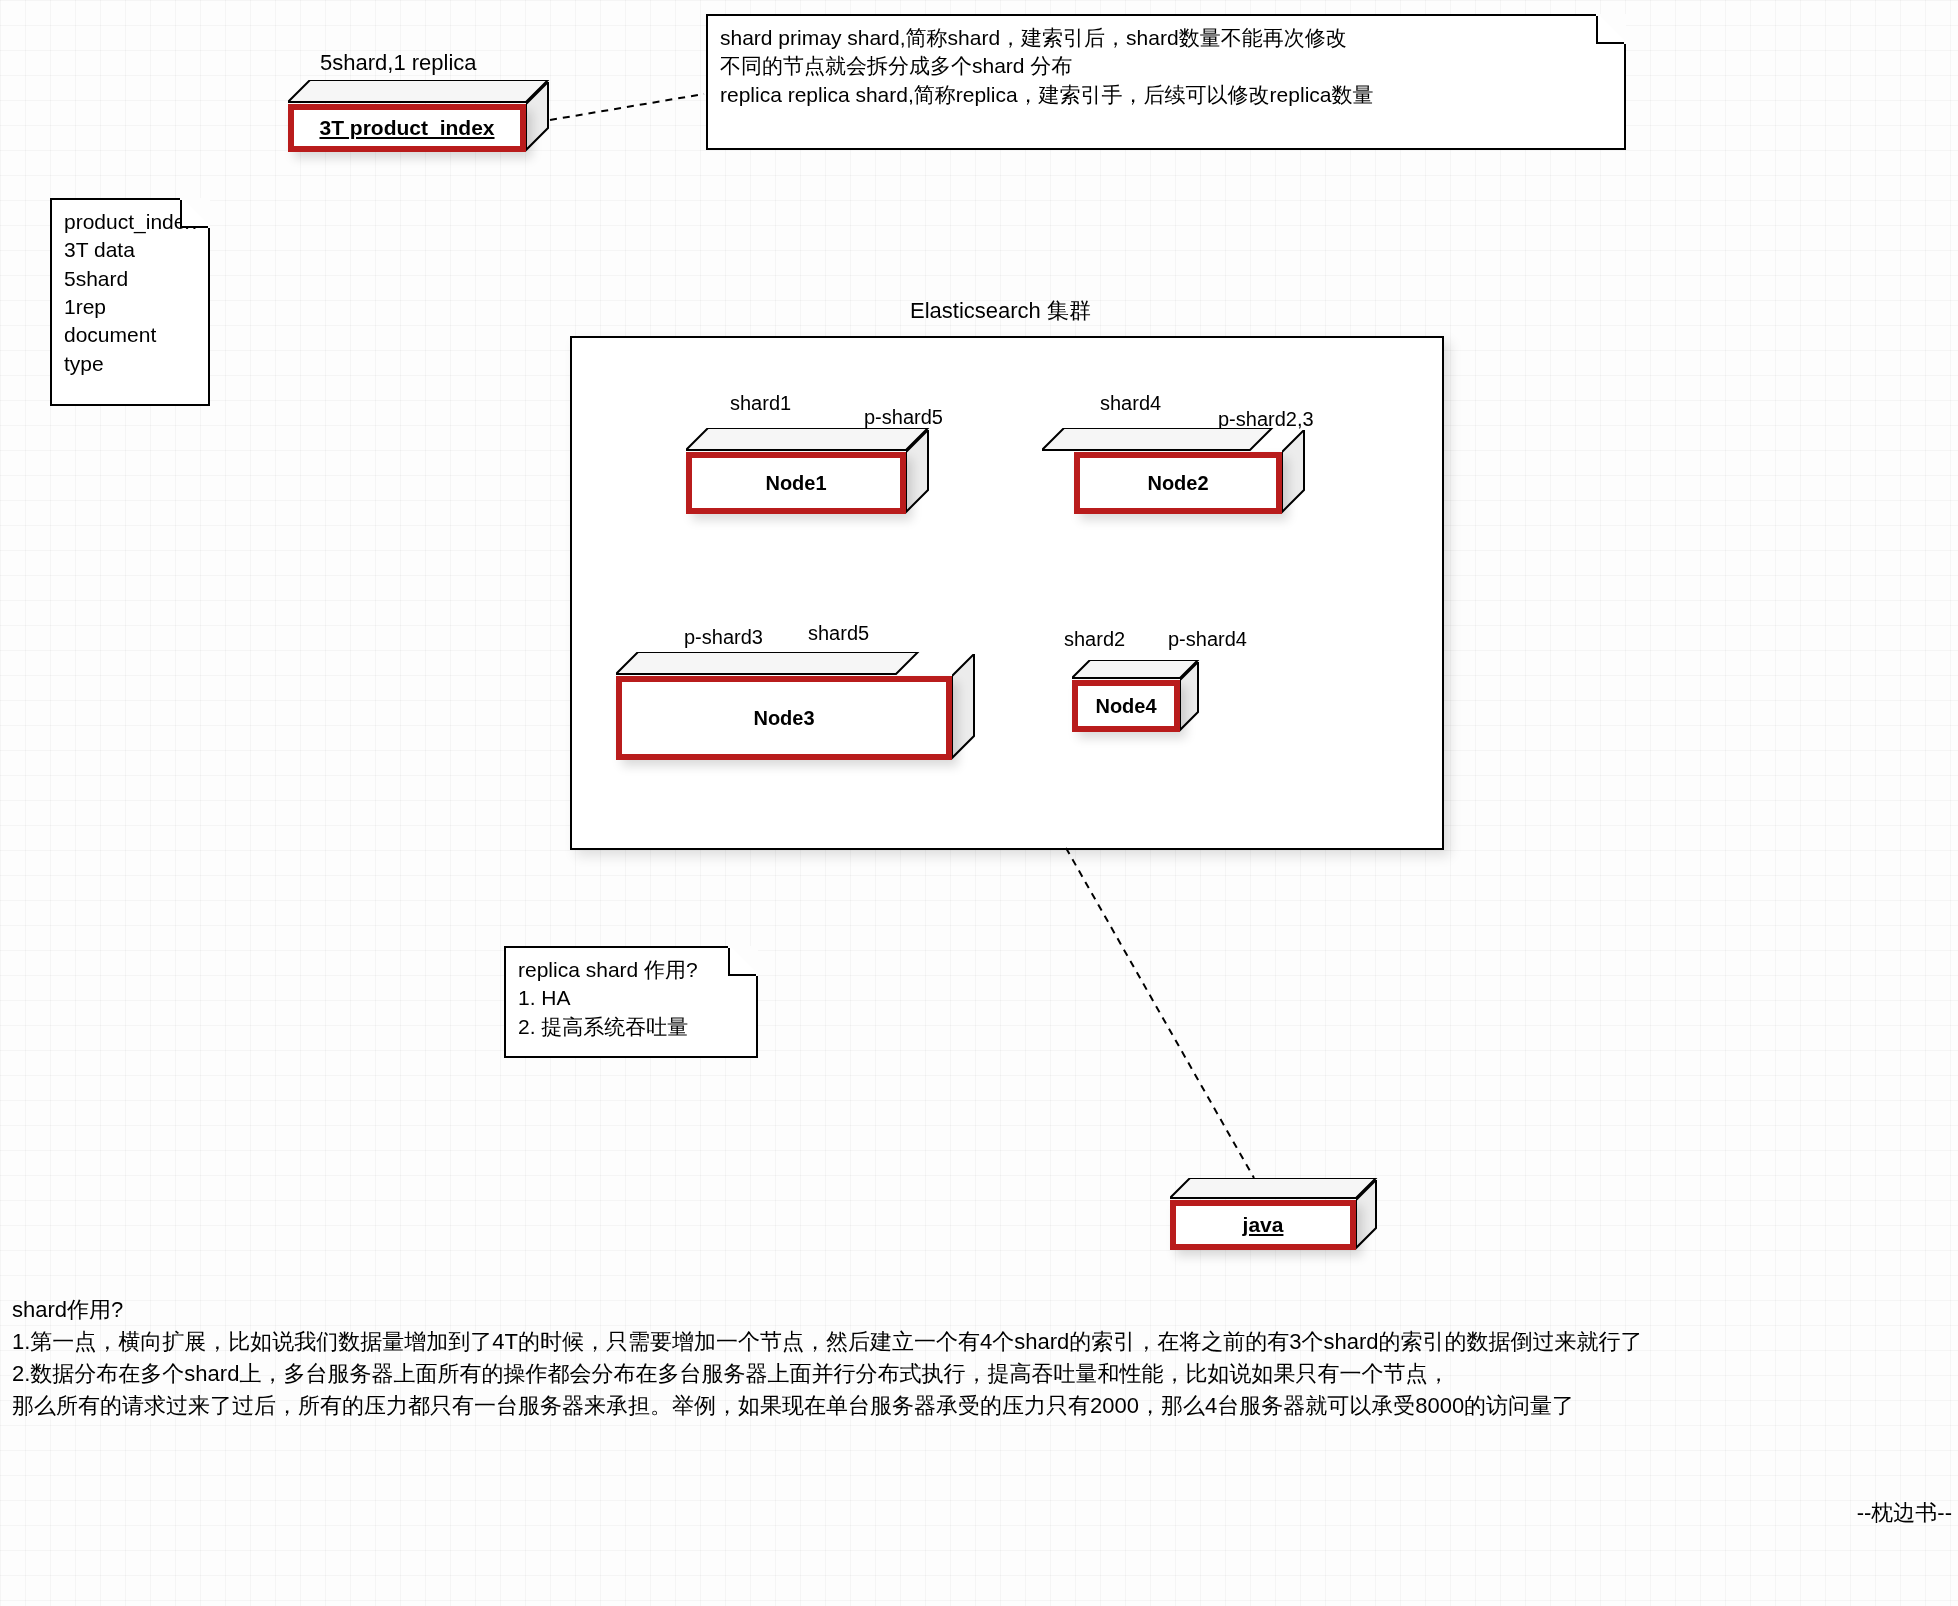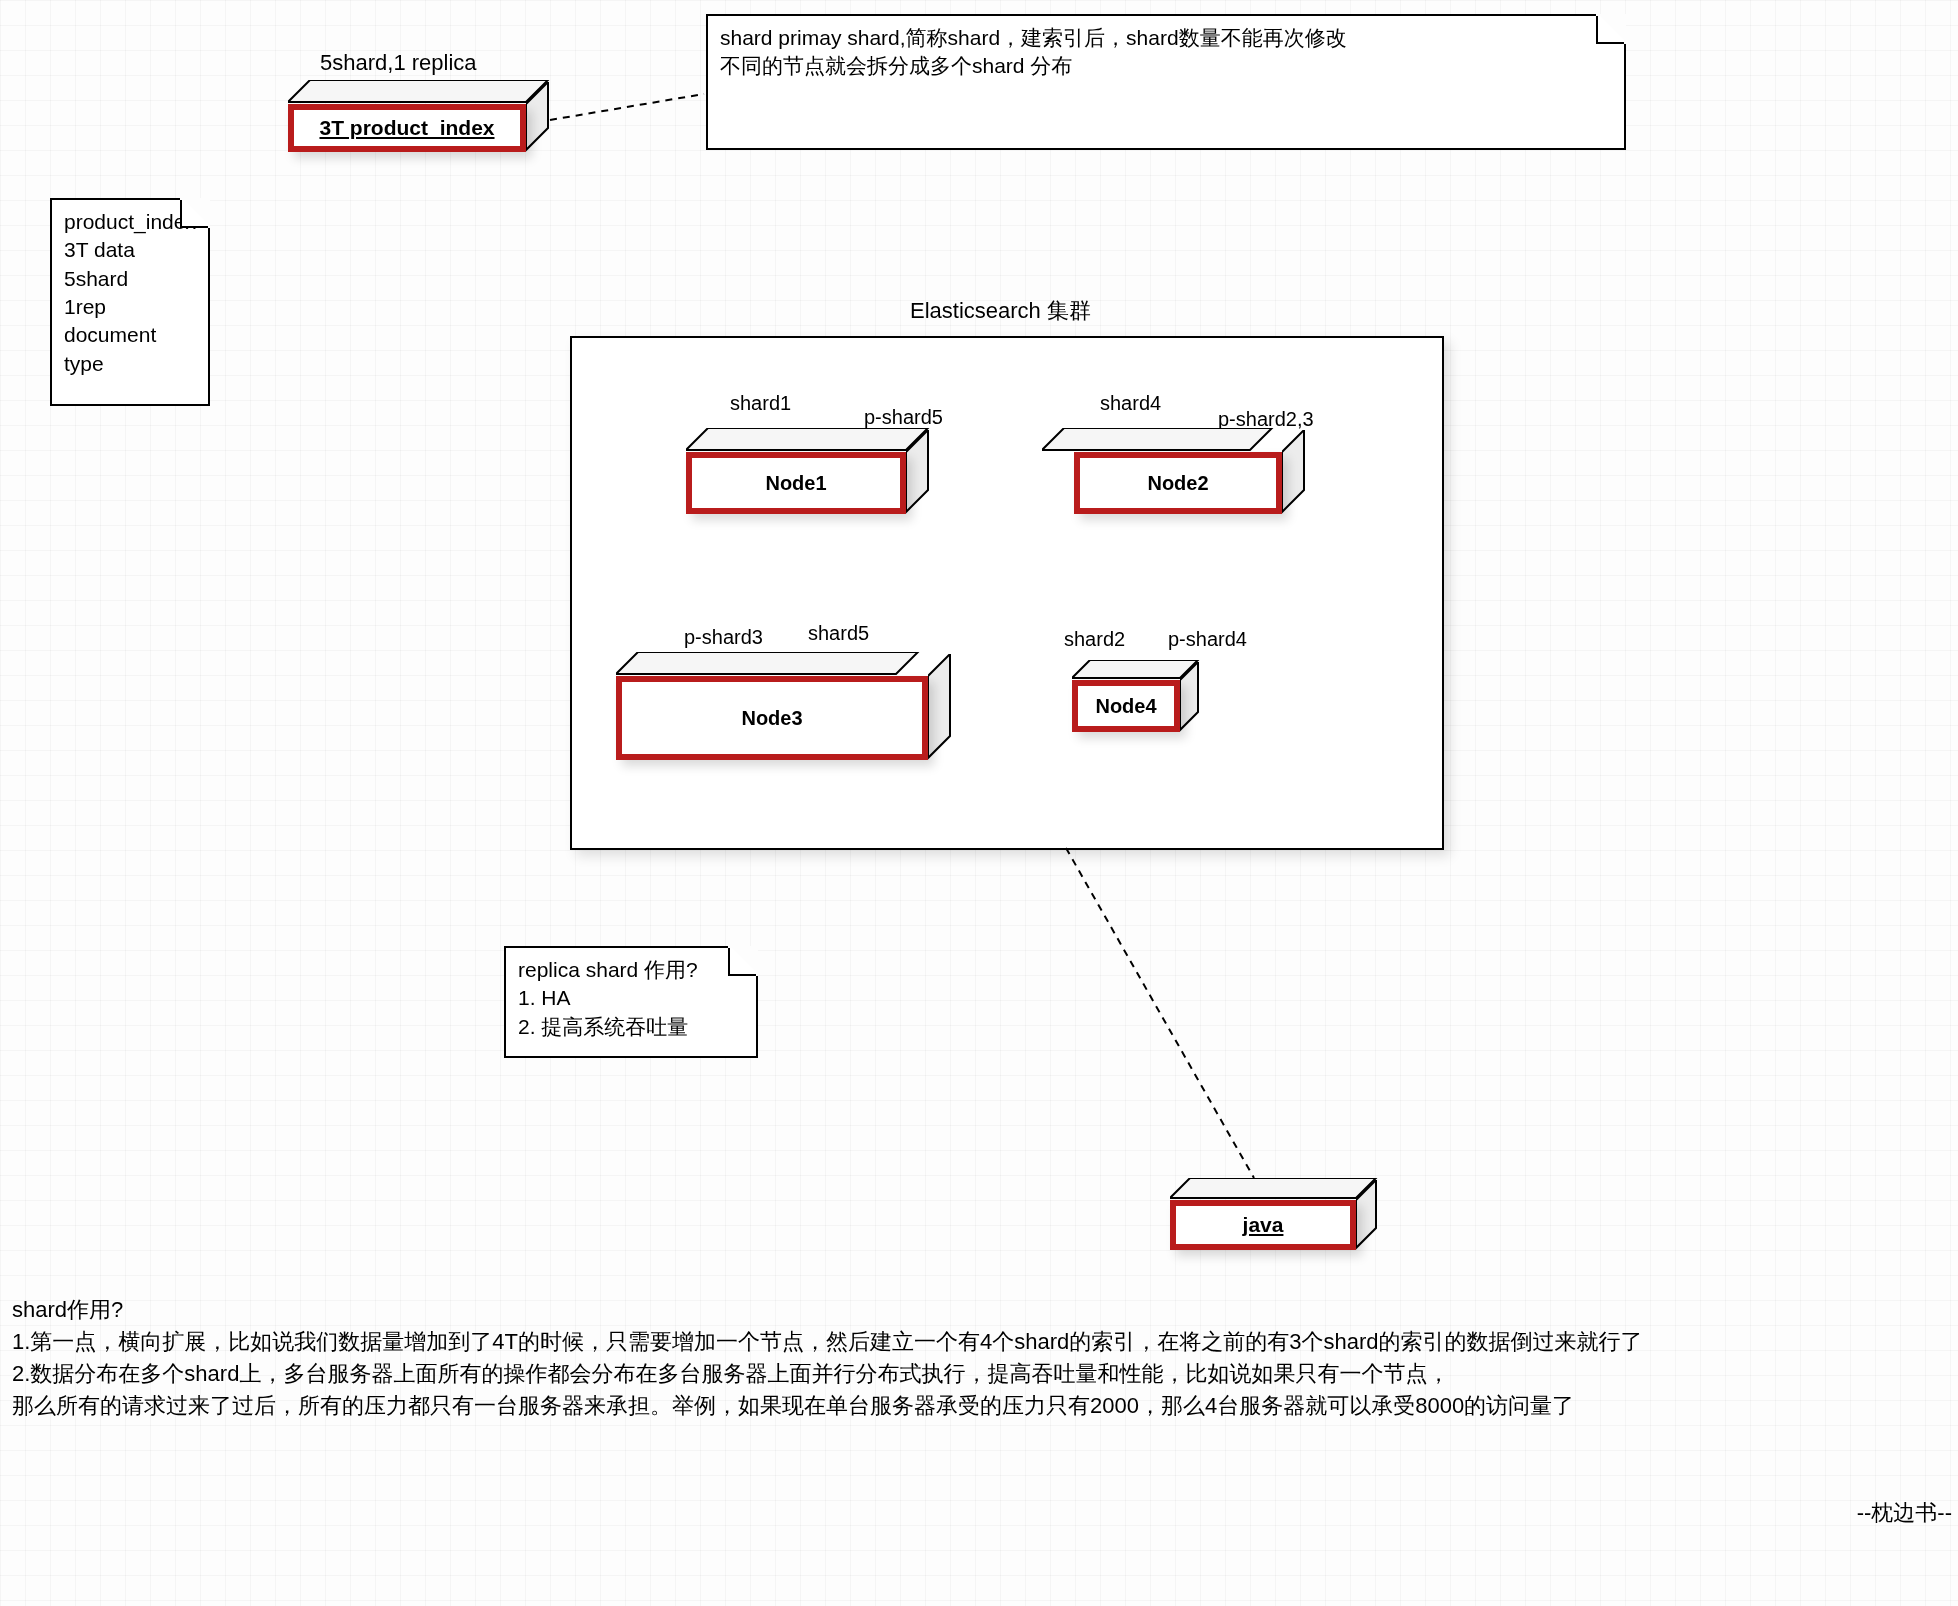--- a/index.html
+++ b/index.html
@@ -143,20 +143,21 @@
   <div class="front shadow" style="width:238px; height:48px; font-size:21px;">
     <span class="underline">3T product_index</span>
   </div>
 </div>
 
 <div class="note" style="left:706px; top:14px; width:920px; height:136px;">
   <div class="fold"></div>
     <div class="fold2"></div>
   <div>shard primay shard,简称shard，建索引后，shard数量不能再次修改</div>
   <div>不同的节点就会拆分成多个shard 分布</div>
+  <div>replica replica shard,简称replica，建索引手，后续可以修改replica数量</div>
 </div>
 
 <div class="note" style="left:50px; top:198px; width:160px; height:208px;">
   <div class="fold"></div>
     <div class="fold2"></div>
   <div>product_index</div>
   <div>3T data</div>
   <div>5shard</div>
   <div>1rep</div>
   <div>document</div>
@@ -197,21 +198,21 @@
 
 <div class="label small-label" style="left:684px; top:626px;">p-shard3</div>
 <div class="label small-label" style="left:808px; top:622px;">shard5</div>
 <div class="box3d" style="left:616px; top:676px; --depth:22px;">
   <svg class="topborder" width="304" height="24">
       <polygon points="0,22 22,0 302,0 280,22" fill="#f6f6f6" stroke="#000" stroke-width="2"></polygon>
     </svg>
   <svg class="sideborder" width="24" height="106" style="--depth:22px;">
       <polygon points="0,22 22,0 22,82 0,104" fill="#ececec" stroke="#000" stroke-width="2"></polygon>
     </svg>
-  <div class="front shadow" style="width:312px; height:84px;justify-content:center;">
+  <div class="front shadow" style="width:336px; height:84px;justify-content:center;">
     <span>Node3</span>
   </div>
 </div>
 
 <div class="label small-label" style="left:1064px; top:628px;">shard2</div>
 <div class="label small-label" style="left:1168px; top:628px;">p-shard4</div>
 <div class="box3d" style="left:1072px; top:680px; --depth:18px;">
   <svg class="topborder" width="128" height="20">
       <polygon points="0,18 18,0 126,0 108,18" fill="#f6f6f6" stroke="#000" stroke-width="2"></polygon>
     </svg>

